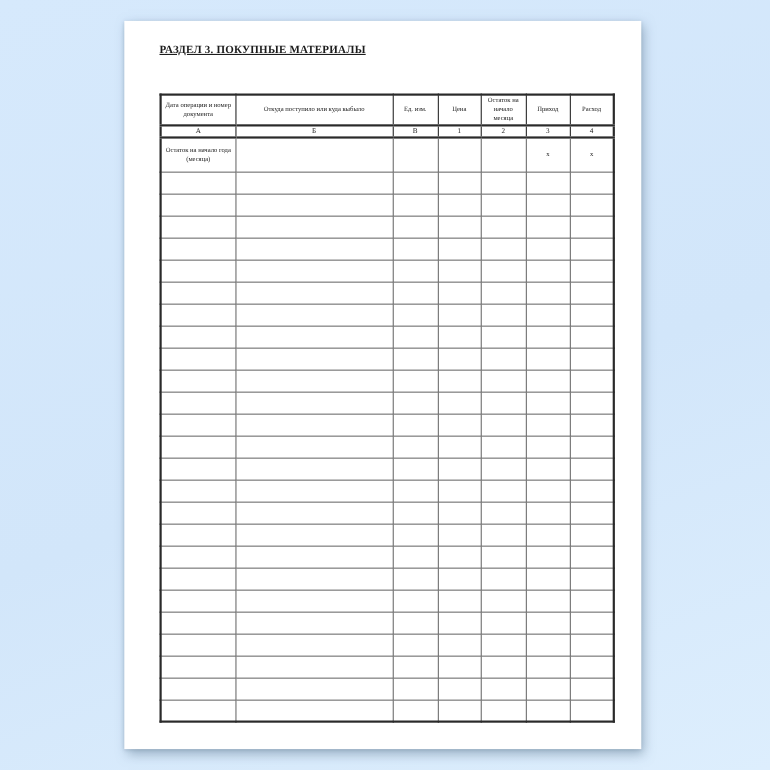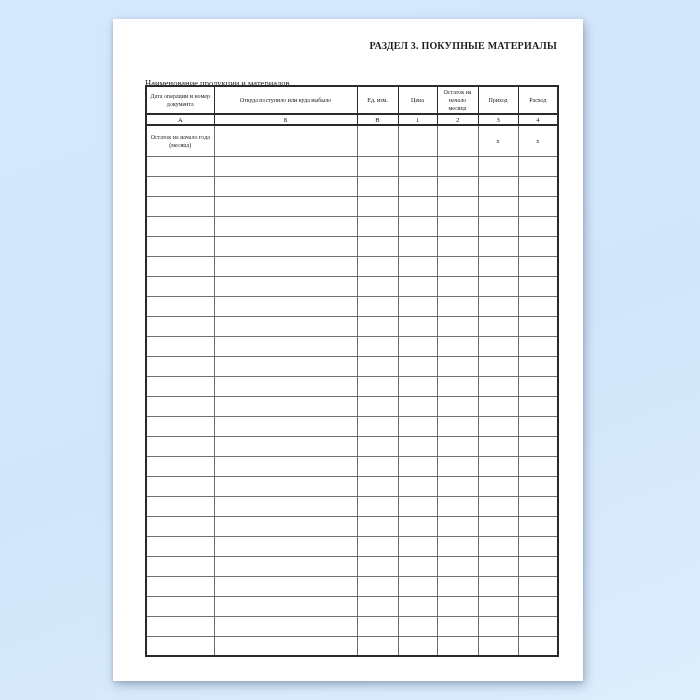--- a/index.html
+++ b/index.html
@@ -9,22 +9,23 @@
     font-family: "Liberation Serif", "DejaVu Serif", serif;
     color: var(--text-color, #1c1c1c);
   }
   .paper {
     position: absolute; left: 113px; top: 19px; width: 470px; height: 662px;
     background: var(--paper-color, #ffffff);
     box-shadow: 2px 4px 10px rgba(100,125,150,.55), 0 1px 3px rgba(110,135,160,.35);
   }
   .doc-title {
     position: absolute; left: 32px; top: 21px; width: 412px;
-    text-align: right; font-weight: bold; font-size: 10px; letter-spacing: .2px;
+    text-align: left; font-weight: bold; font-size: 10px; letter-spacing: .2px;
     white-space: nowrap;
+    text-decoration: underline;
   }
   .name-row {
     position: absolute; left: 32px; top: 56px; width: 412px;
     display: flex; align-items: baseline; font-size: 8.5px; line-height: 11px;
   }
   .name-row .fill-line {
     flex: 1 1 auto; height: 10px;
     border-bottom: 1px solid var(--text-color, #1c1c1c);
     margin-left: 1px;
   }
@@ -59,24 +60,20 @@
     font-size: 6.5px;
   }
   .form-table td.row-label { padding: 1px 3px; }
 </style>
 </head>
 <body style="--bg-top: #d6e9fc; --bg-mid: #d2e6fa; --bg-bottom: #ddeefd; --paper-color: #ffffff; --text-color: #1c1c1c; --border-strong: #2a2a2a; --border-thin: #6f6f6f;">
 
 <div class="paper">
   <div class="doc-title">РАЗДЕЛ 3. ПОКУПНЫЕ МАТЕРИАЛЫ</div>
 
-  <div class="name-row">
-    <span>Наименование продукции и материалов</span>
-    <span class="fill-line"></span>
-  </div>
 
   <table class="form-table">
     <colgroup>
         <col style="width: 68px;">
         <col style="width: 143px;">
         <col style="width: 41px;">
         <col style="width: 39px;">
         <col style="width: 41px;">
         <col style="width: 40px;">
         <col style="width: 40px;">

